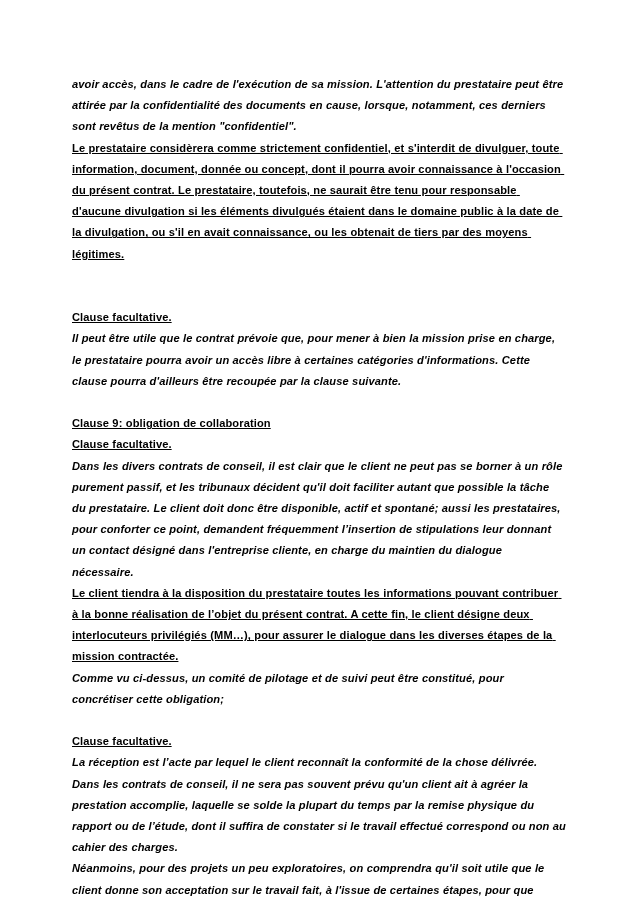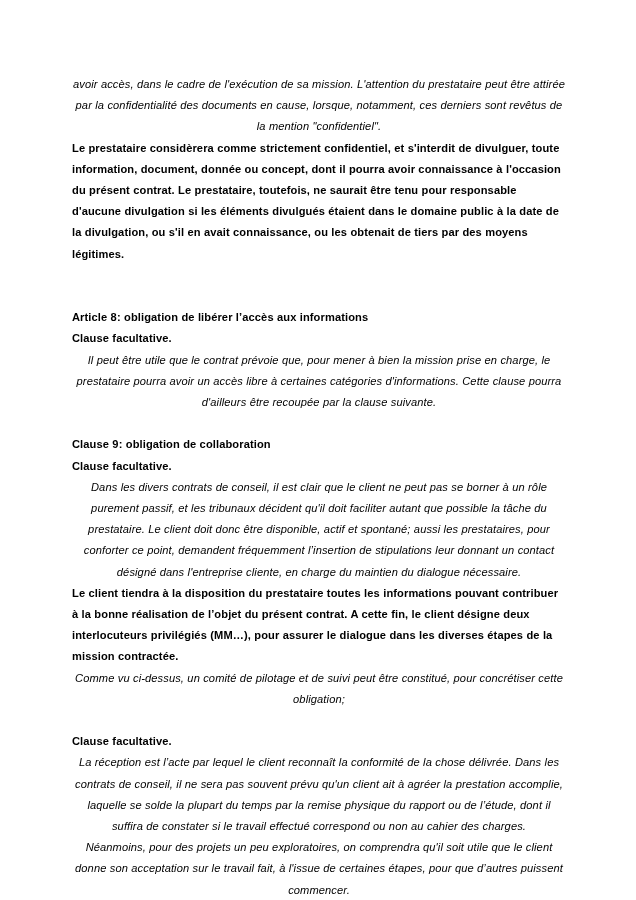--- a/index.html
+++ b/index.html
@@ -30,41 +30,40 @@
     margin: 0;
     font-size: 11.1px;
     line-height: 21.2px;
     letter-spacing: 0.01em;
     word-spacing: 0.01em;
     text-align: left;
     white-space: pre-wrap;
   }
   .para.italic {
     font-style: italic;
-    font-weight: 400;
-    text-align: center;
+    font-weight: 700;
   }
   .para.bold {
     font-weight: bold;
     font-style: normal;
+    text-decoration: underline;
   }
   .spacer {
     height: 21.2px;
   }
 </style>
 </head>
 <body>
 
 <div class="page">
   <div class="doc-body" id="doc-body">
       <div class="para italic">avoir accès, dans le cadre de l'exécution de sa mission. L'attention du prestataire peut être attirée par la confidentialité des documents en cause, lorsque, notamment, ces derniers sont revêtus de la mention "confidentiel".</div>
       <div class="para bold">Le prestataire considèrera comme strictement confidentiel, et s'interdit de divulguer, toute information, document, donnée ou concept, dont il pourra avoir connaissance à l'occasion du présent contrat. Le prestataire, toutefois, ne saurait être tenu pour responsable d'aucune divulgation si les éléments divulgués étaient dans le domaine public à la date de la divulgation, ou s'il en avait connaissance, ou les obtenait de tiers par des moyens légitimes.</div>
       <div class="spacer"></div>
       <div class="spacer"></div>
-      <div class="para bold">Article 8: obligation de libérer l’accès aux informations</div>
       <div class="para bold">Clause facultative.</div>
       <div class="para italic">Il peut être utile que le contrat prévoie que, pour mener à bien la mission prise en charge, le prestataire pourra avoir un accès libre à certaines catégories d'informations. Cette clause pourra d'ailleurs être recoupée par la clause suivante.</div>
       <div class="spacer"></div>
       <div class="para bold">Clause 9: obligation de collaboration</div>
       <div class="para bold">Clause facultative.</div>
       <div class="para italic">Dans les divers contrats de conseil, il est clair que le client ne peut pas se borner à un rôle purement passif, et les tribunaux décident qu'il doit faciliter autant que possible la tâche du prestataire. Le client doit donc être disponible, actif et spontané; aussi les prestataires, pour conforter ce point, demandent fréquemment l’insertion de stipulations leur donnant un contact désigné dans l'entreprise cliente, en charge du maintien du dialogue nécessaire.</div>
       <div class="para bold">Le client tiendra à la disposition du prestataire toutes les informations pouvant contribuer à la bonne réalisation de l’objet du présent contrat. A cette fin, le client désigne deux interlocuteurs privilégiés (MM…), pour assurer le dialogue dans les diverses étapes de la mission contractée.</div>
       <div class="para italic">Comme vu ci-dessus, un comité de pilotage et de suivi peut être constitué, pour concrétiser cette obligation;</div>
       <div class="spacer"></div>
       <div class="para bold">Clause facultative.</div>

